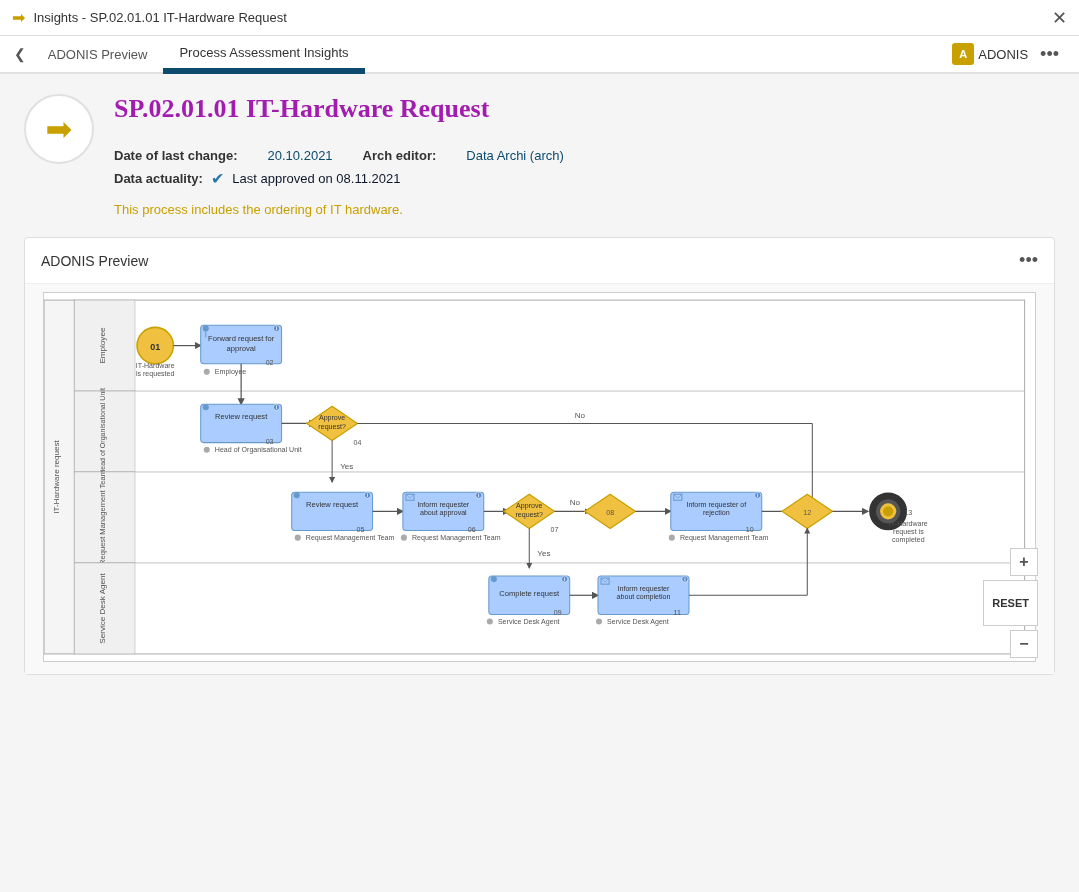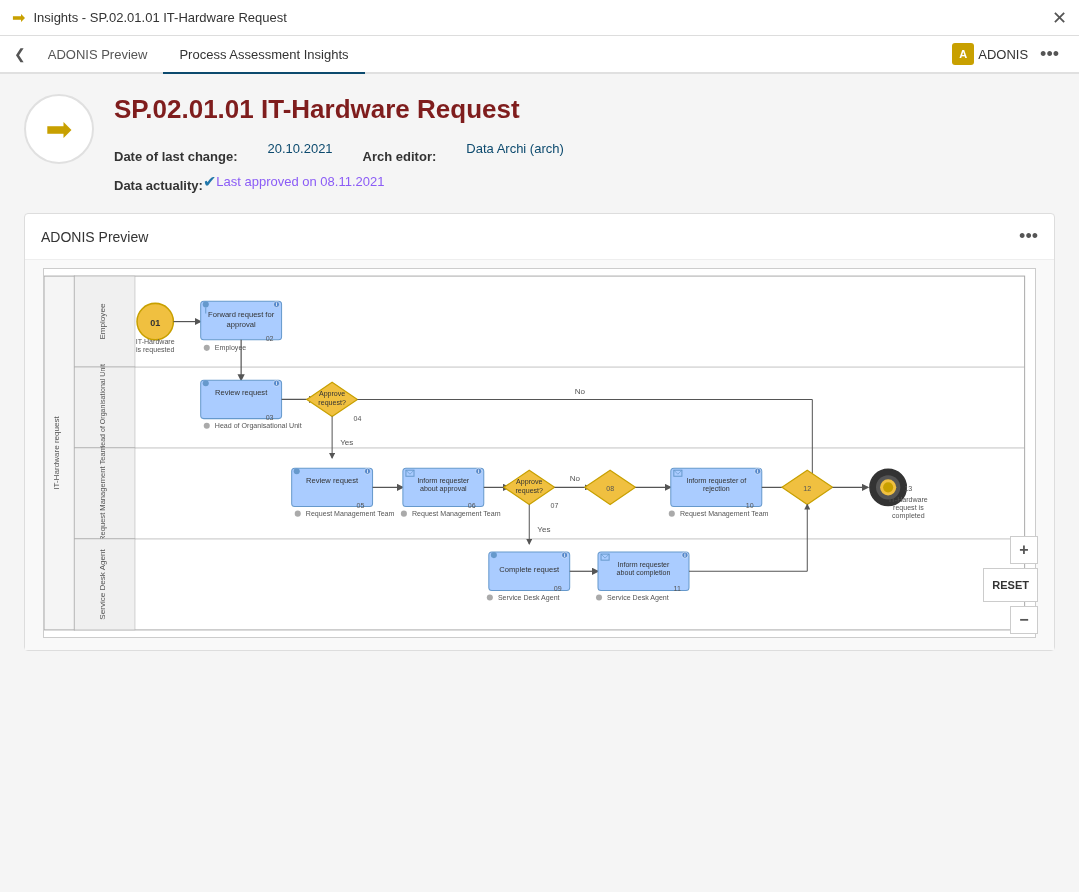--- a/index.html
+++ b/index.html
@@ -63,21 +63,21 @@
       display: flex;
       align-items: center;
       padding: 0 16px;
       cursor: pointer;
       color: #555;
       font-size: 13px;
       border-bottom: 2px solid transparent;
       margin-bottom: -2px;
     }
     .tab.active {
-      border-bottom: 2px solid #0c4a6e;
+      border-bottom: 6px solid #0c4a6e;
       color: #333;
       font-weight: 500;
     }
     .tab-bar-right {
       display: flex;
       align-items: center;
       gap: 8px;
       padding-right: 8px;
     }
     .adonis-btn {
@@ -135,48 +135,49 @@
     .process-icon-arrow {
       color: #c8a000;
       font-size: 32px;
     }
     .header-info {
       flex: 1;
     }
     .process-title {
       font-size: 26px;
       font-weight: bold;
-      color: #7f1d1d;
-      margin-bottom: 16px;
+      color: #a21caf;
+      margin-bottom: 24px;
+      font-family: Liberation Serif, serif;
     }
     .meta-row {
       display: flex;
       gap: 30px;
       margin-bottom: 6px;
       font-size: 13px;
     }
     .meta-label {
       font-weight: bold;
       color: #333;
-      margin-top: 8px;
     }
     .meta-value {
       color: #0c4a6e;
     }
     .data-actuality-row {
       display: flex;
       align-items: center;
+      gap: 8px;
       font-size: 13px;
     }
     .check-badge {
       color: #27a;
       font-size: 16px;
     }
     .approved-text {
-      color: #8b5cf6;
+      color: #0f172a;
     }
     .description-text {
       color: #c8a000;
       font-size: 13px;
       margin-top: 14px;
     }
 
     
     .preview-section {
       background: #fff;
@@ -239,21 +240,21 @@
       align-items: center;
       justify-content: center;
       cursor: pointer;
       font-size: 16px;
       color: #555;
       font-weight: bold;
     }
     .reset-btn {
       background: #fff;
       border: 1px solid #ccc;
-      padding: 10px 8px;
+      padding: 16px 8px;
       cursor: pointer;
       font-size: 11px;
       color: #333;
       font-weight: bold;
     }
   </style>
 </head>
 <body>
 
 <div class="title-bar">
@@ -295,20 +296,21 @@
         <span class="meta-label">Date of last change:</span>
         <span class="meta-value">20.10.2021</span>
         <span class="meta-label">Arch editor:</span>
         <span class="meta-value">Data Archi (arch)</span>
       </div>
       <div class="data-actuality-row">
         <span class="meta-label">Data actuality:</span>
         <span class="check-badge">✔</span>
         <span class="approved-text">Last approved on 08.11.2021</span>
       </div>
+      <div class="description-text">This process includes the ordering of IT hardware.</div>
     </div>
   </div>
 
   <div class="preview-section">
     <div class="preview-header">
       <span class="preview-title">ADONIS Preview</span>
       <span class="preview-dots">•••</span>
     </div>
 
     <div class="diagram-area">

